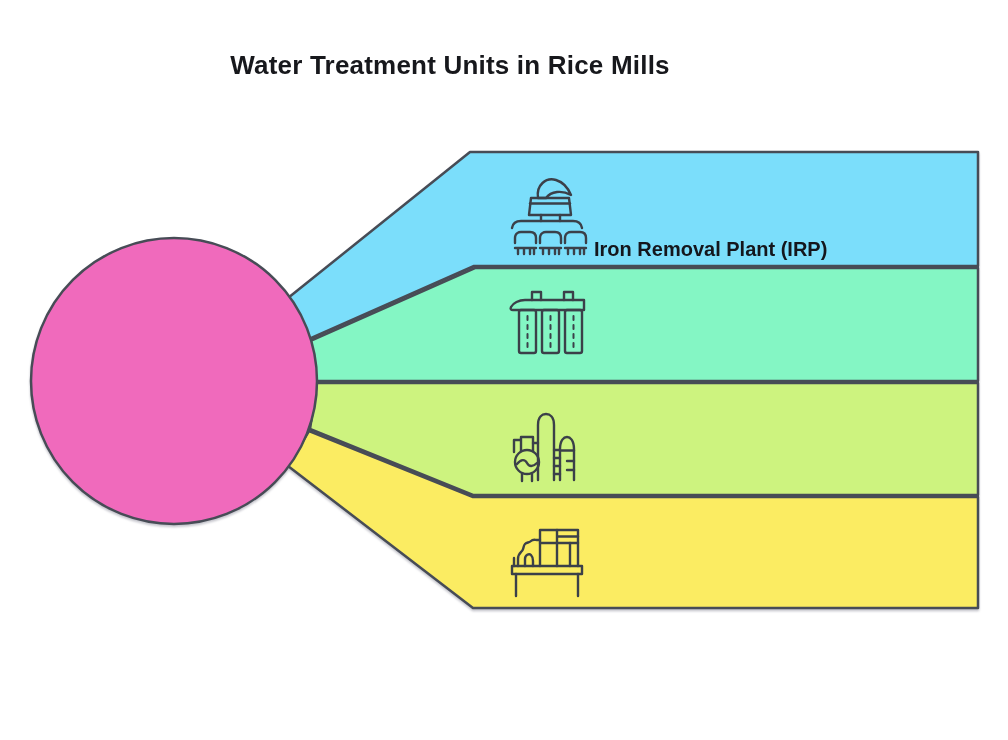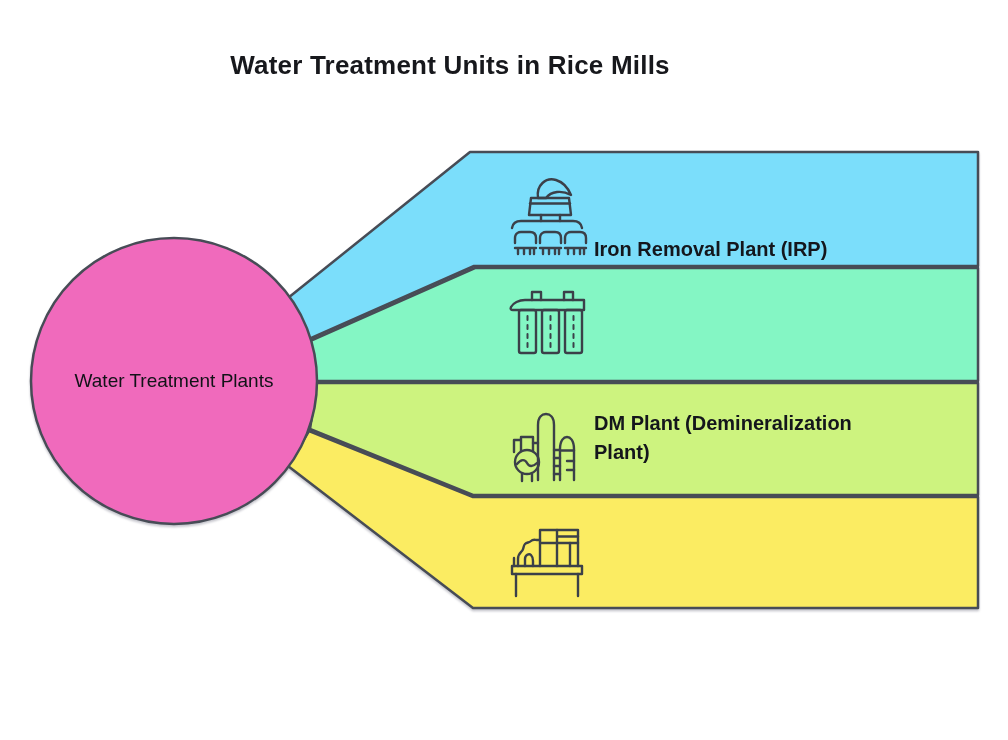--- a/index.html
+++ b/index.html
@@ -101,17 +101,15 @@
         <path d="M540,566 L540,530 L578,530 L578,566"></path>
         <path d="M540,543 L578,543"></path>
         <path d="M557,530 L557,566 M557,536.5 L578,536.5 M570,543 L570,566"></path>
         <path d="M518,566 L518,559 C518,554 520,553 522,551 C524,549 523,546 525,544 C527,542 529,543 531,541 C533,539 535,540 537,540 L540,540"></path>
         <path d="M525,566 L525,559 C525,555 529,553 531,555 C533,557 533,559 533,561 L533,566"></path>
         <path d="M514,566 L514,558"></path>
       </g>
     </g>
   </svg>
 
-  <div id="center-label">Water Treatment Plants</div>
   <div class="band-label lbl-1">Iron Removal Plant (IRP)</div>
-  <div class="band-label lbl-3">DM Plant (Demineralization Plant)</div>
 
 </div>
 
 </body></html>

